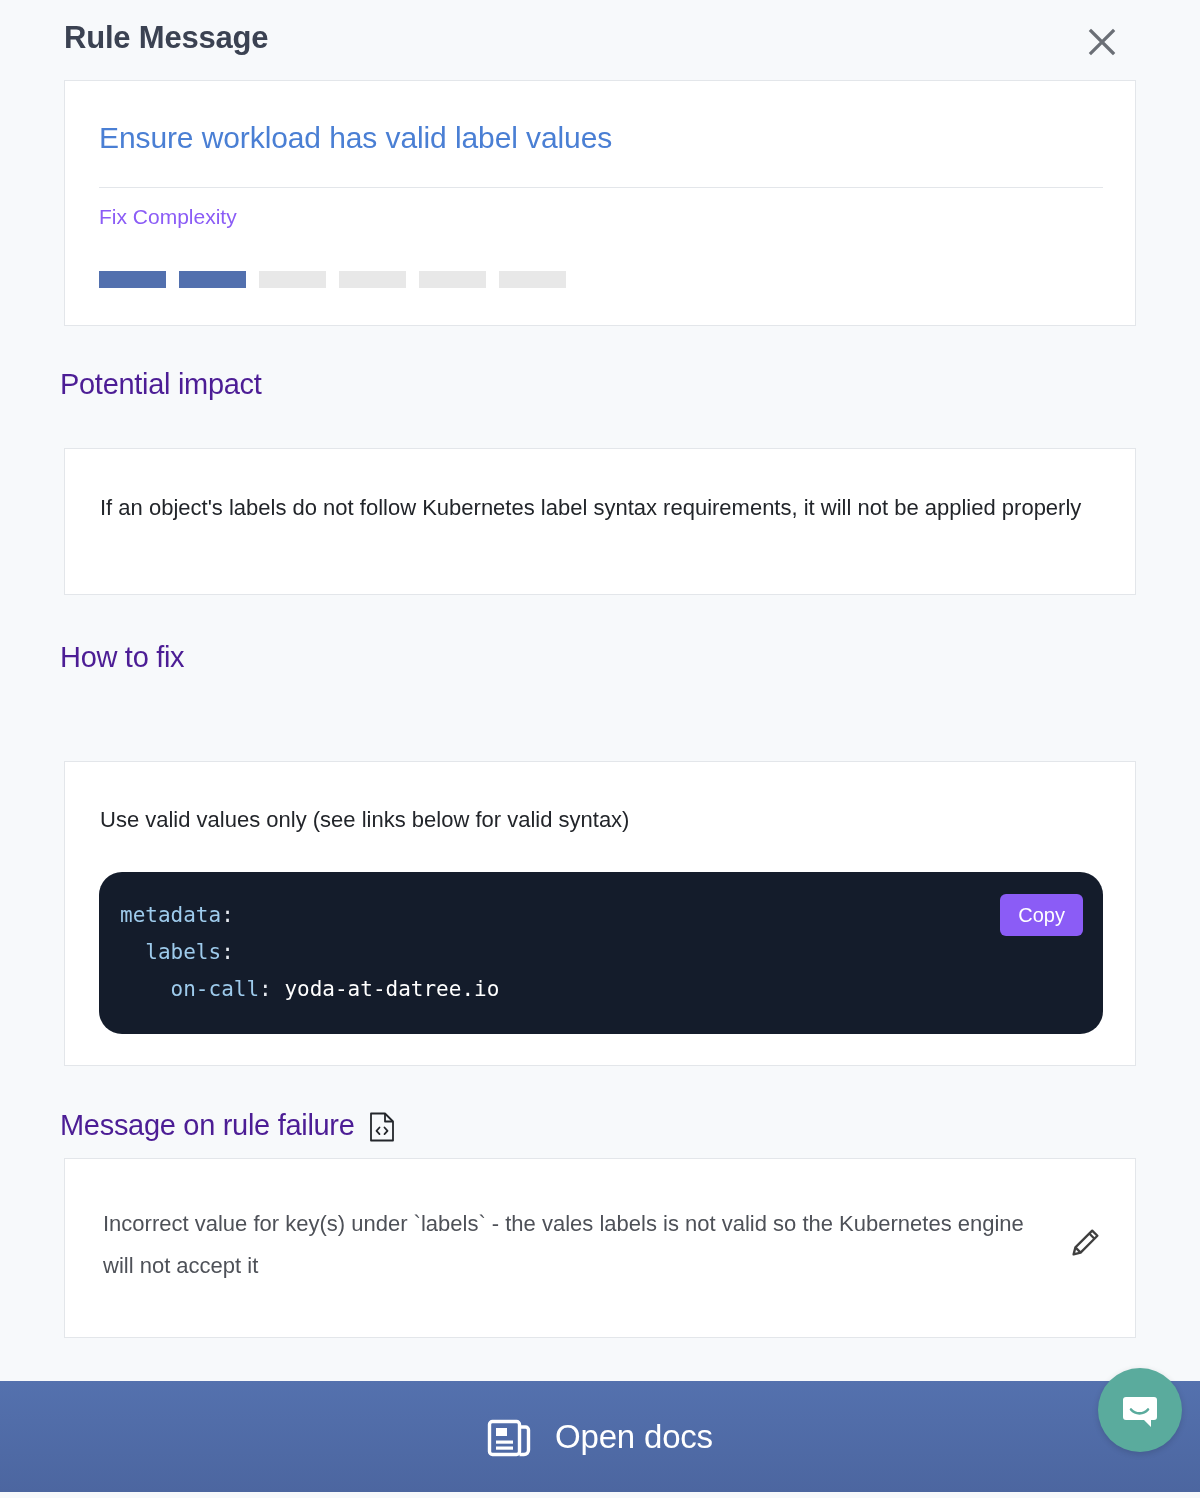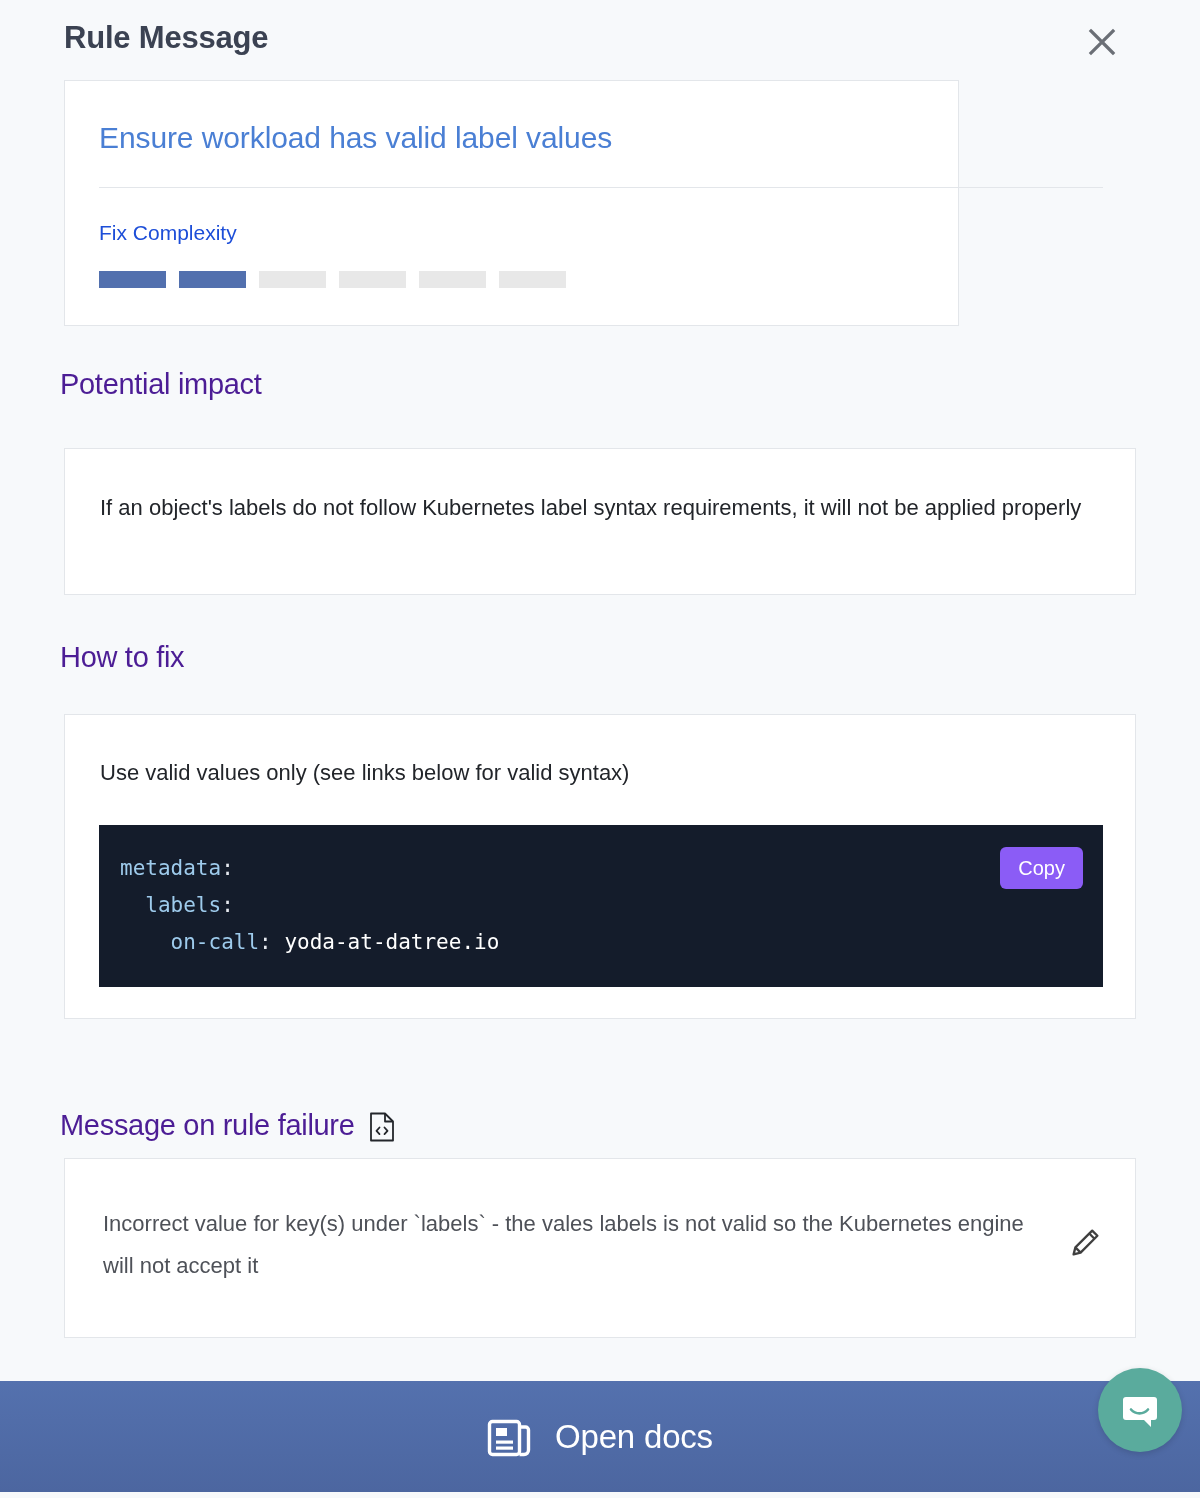--- a/index.html
+++ b/index.html
@@ -37,34 +37,34 @@
   .close-btn svg { display: block; }
 
   
   .card {
     position: absolute;
     background: #ffffff;
     border: 1px solid #e3e6ea;
   }
 
   
-  #rule-card { left: 64px; top: 80px; width: 895px; height: 246px; }
+  #rule-card { left: 64px; top: 80px; width: 1072px; height: 246px; }
   .rule-title {
     position: absolute; left: 34px; top: 40px;
     font-size: 30px; color: #4a7fd4; font-weight: 400;
     letter-spacing: -0.1px;
     cursor: pointer;
   }
   .rule-divider {
     position: absolute; left: 34px; top: 106px;
     width: 1004px; height: 1px; background: #e3e6ea;
   }
   .fix-complexity-label {
-    position: absolute; left: 34px; top: 140px;
-    font-size: 21px; color: #1d4ed8; font-weight: 400;
+    position: absolute; left: 34px; top: 124px;
+    font-size: 21px; color: #8b5cf6; font-weight: 400;
   }
   .complexity-bars {
     position: absolute; left: 34px; top: 190px;
     display: flex; gap: 13px;
   }
   .cbar { width: 67px; height: 17px; }
   .cbar.on { background: #5270ae; }
   .cbar.off { background: #e8e8e8; }
 
   
@@ -80,30 +80,31 @@
   .msg-code-icon { display: inline-flex; align-items: center; margin-top: 4px; }
 
   
   #impact-card { left: 64px; top: 448px; width: 1072px; height: 147px; }
   .impact-text {
     position: absolute; left: 35px; top: 38px; width: 1010px;
     font-size: 22px; line-height: 41px; color: #22252a;
   }
 
   
-  #fix-card { left: 64px; top: 714px; width: 1072px; height: 305px; }
+  #fix-card { left: 64px; top: 761px; width: 1072px; height: 305px; }
   .fix-text {
     position: absolute; left: 35px; top: 42px;
     font-size: 22px; color: #22252a; line-height: 32px;
   }
   .code-block {
     position: absolute; left: 34px; top: 110px;
     width: 1004px; height: 162px;
     background: #141c2b;
     overflow: hidden;
+    border-radius: 23px;
   }
   .code-pre {
     position: absolute; left: 21px; top: 25px;
     margin: 0;
     font-family: "DejaVu Sans Mono", "Liberation Mono", monospace;
     font-size: 21px; line-height: 37px;
     color: #ffffff;
     white-space: pre;
   }
   .yml-key { color: #9ecbec; }

